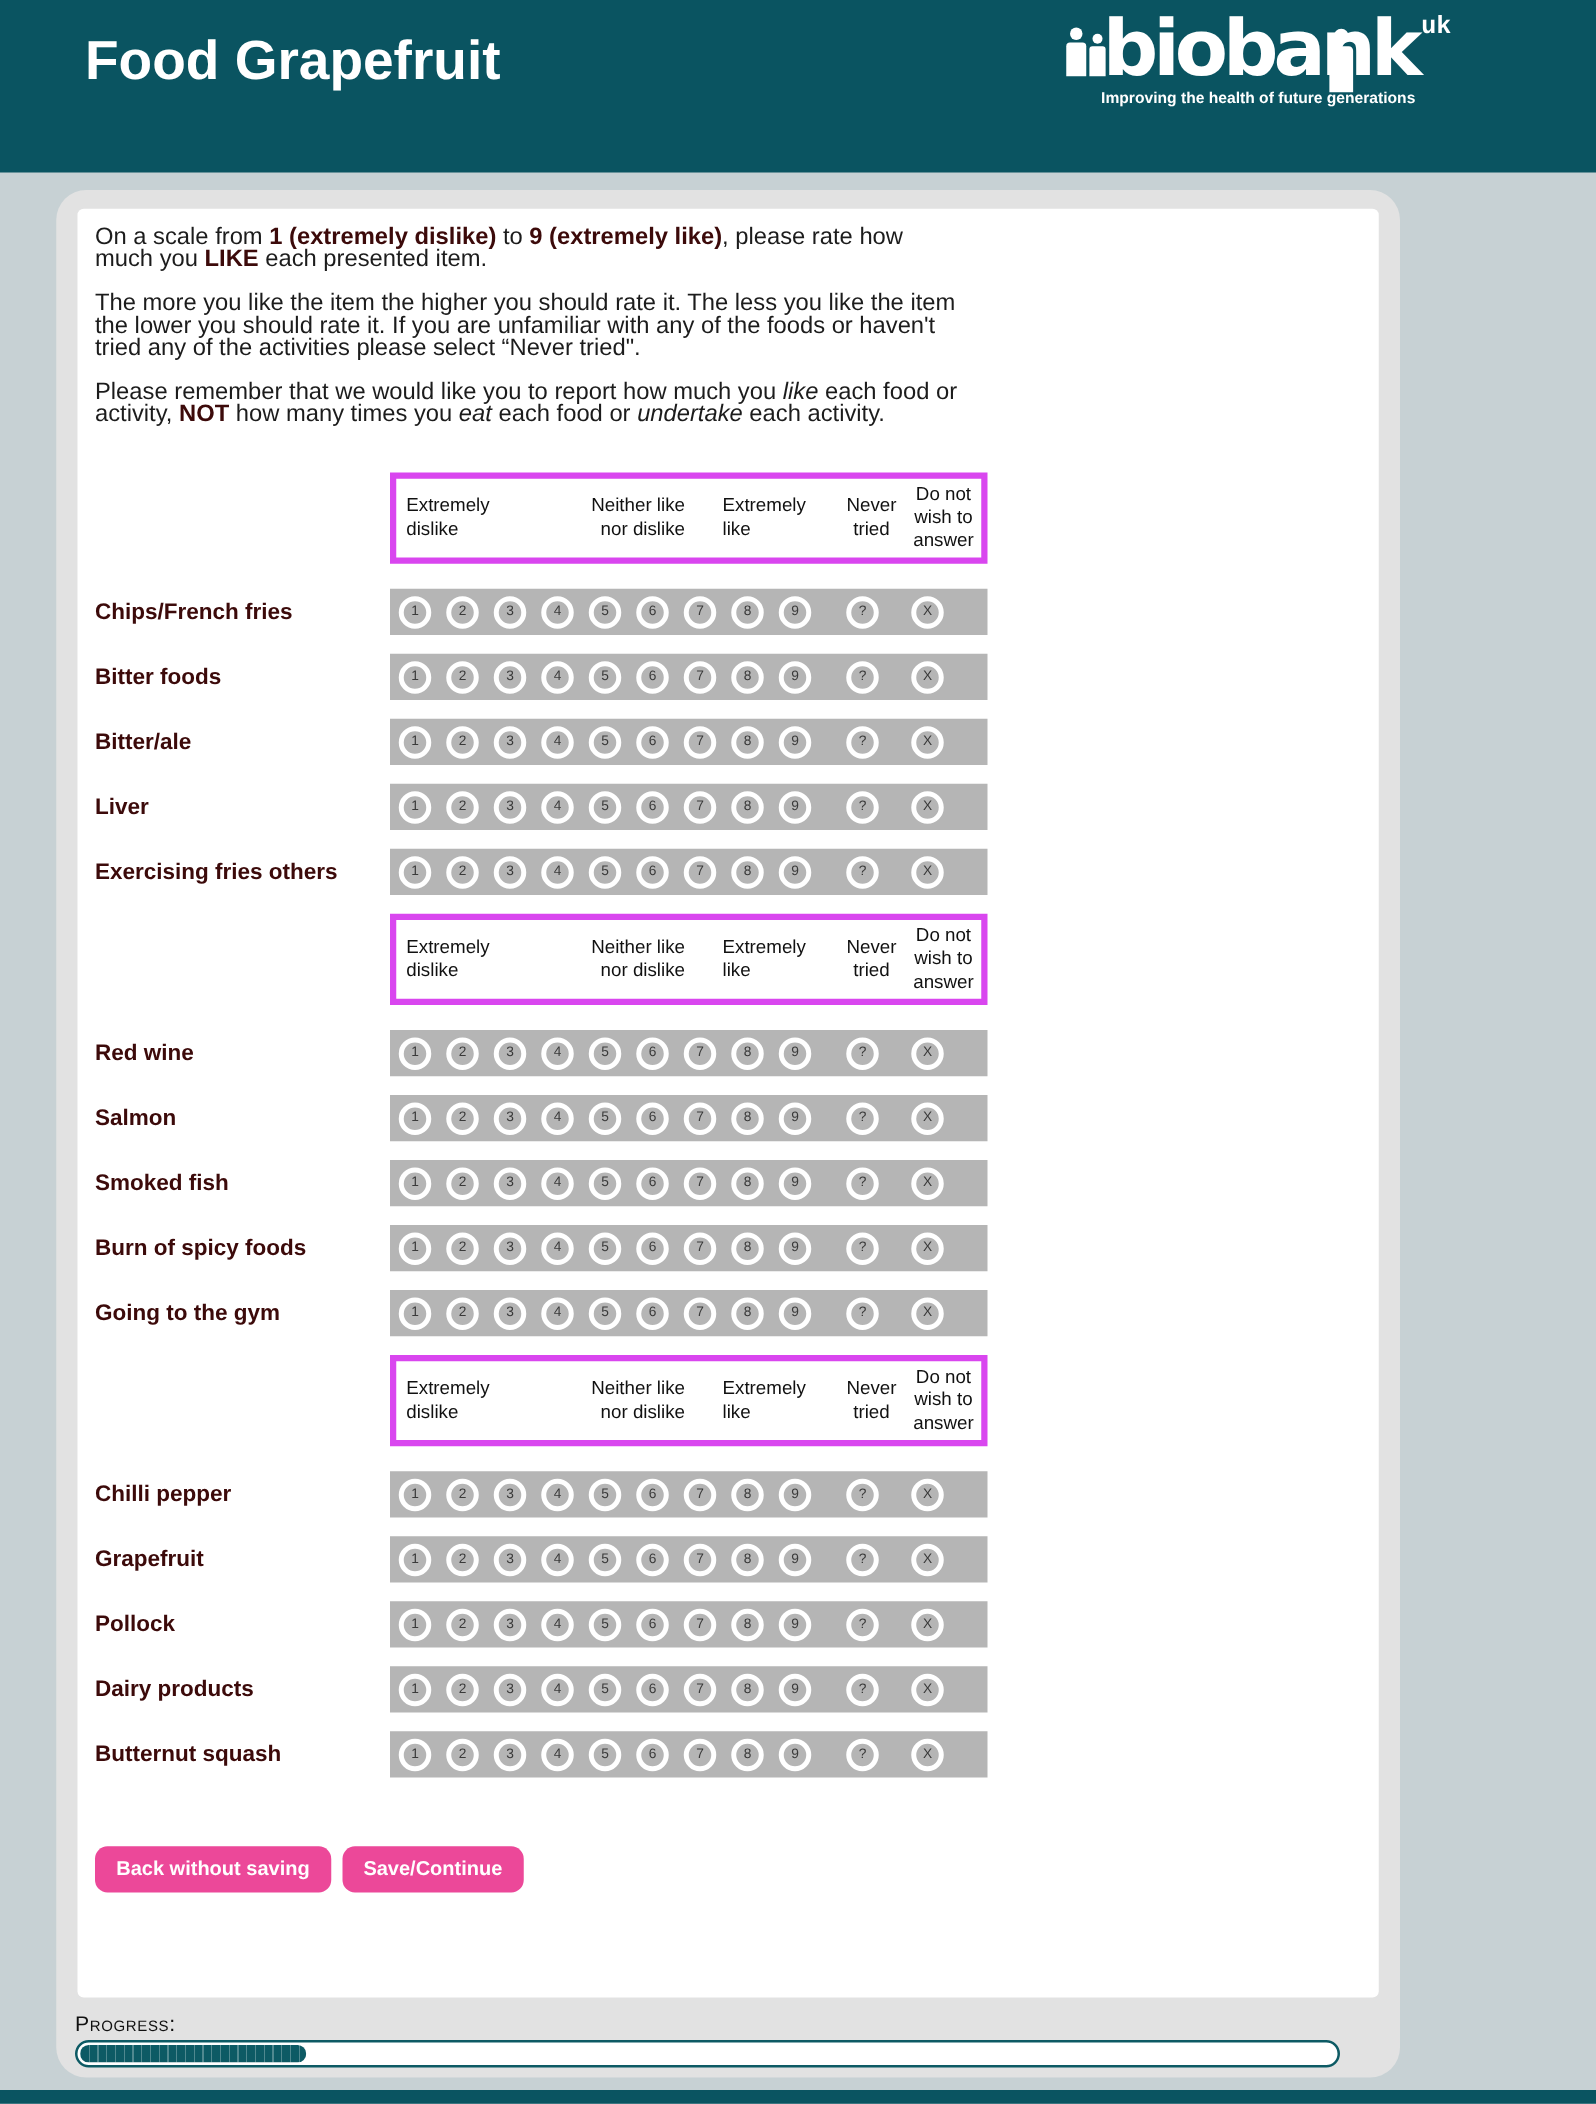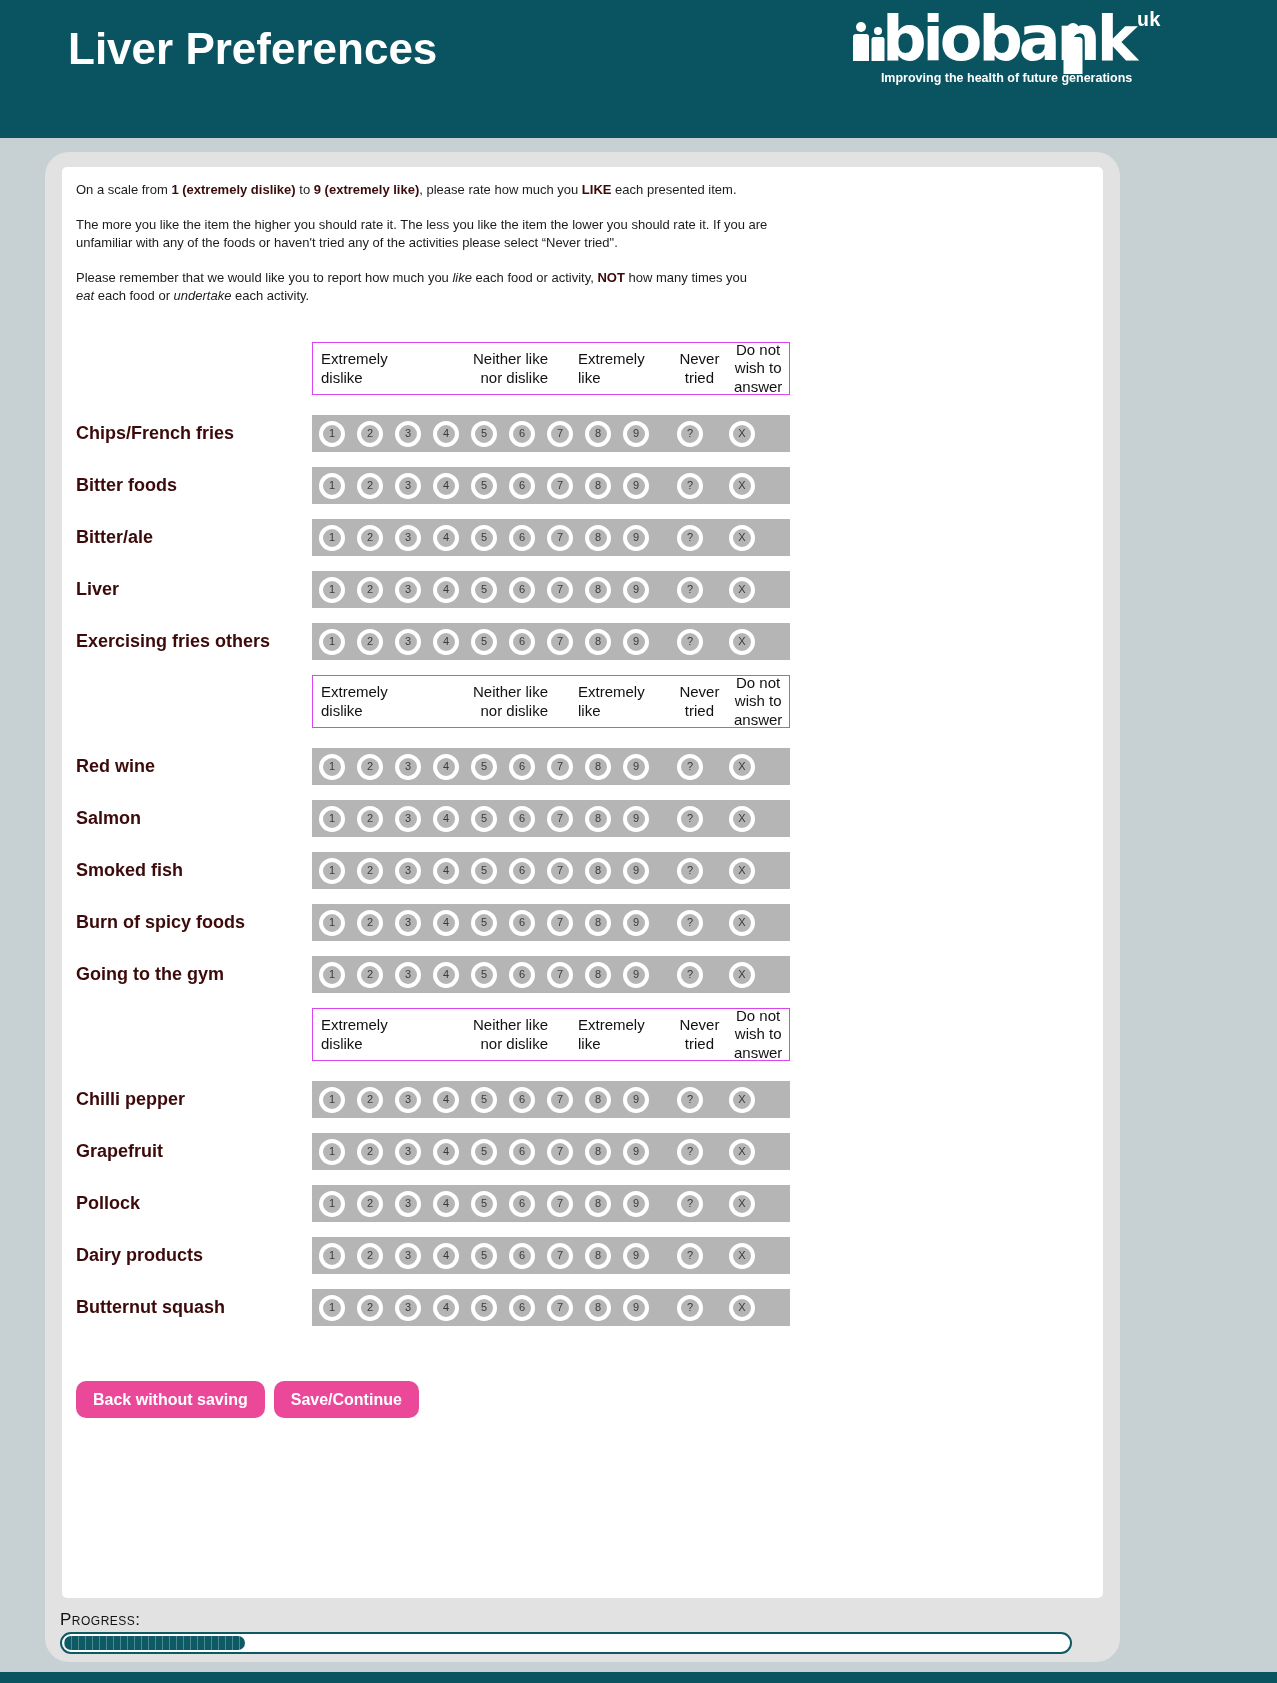--- a/index.html
+++ b/index.html
@@ -50,33 +50,33 @@
 
   
   .card {
     position:absolute; left:17px; top:15px;
     width:1041px; height:1431px;
     background:#ffffff; border-radius:5px;
     padding:14px 0 0 14px;
   }
 
   .intro {
-    font-size:13px; line-height:18px; color:#1c1c1c;
+    font-size:19px; line-height:18px; color:#1c1c1c;
     margin:0 0 17px 0; width:692px;
   }
   .seg-p { font-weight:normal; }
   .seg-b { font-weight:bold; color:#3c0a0a; }
   .seg-i { font-style:italic; }
 
   
   .scale-header {
     display:flex; align-items:center;
-    width:478px; height:53px;
+    width:478px; height:73px;
     margin-left:236px; margin-top:14px; margin-bottom:20px;
-    border:1px solid #d946ef; background:#ffffff;
+    border:5px solid #d946ef; background:#ffffff;
     padding-left:8px;
     font-size:15px; line-height:1.22; color:#111111;
   }
   .scale-header.first { margin-top:37px; }
   .sh1 { width:108px; text-align:left; }
   .sh2 { width:92px;  text-align:right; margin-left:28px; }
   .sh3 { width:86px;  text-align:left;  margin-left:30px; }
   .sh4 { width:52px;  text-align:center; margin-left:10px; }
   .sh5 { width:62px;  text-align:center; margin-left:2px; }
 
@@ -131,21 +131,21 @@
 
   .footer-strip {
     position:absolute; left:0; bottom:0; width:1277px; height:11px;
     background:#0a5461;
   }
 </style>
 </head>
 <body>
 
 <header class="topbar">
-  <h1 class="page-title">Liver Preferences</h1>
+  <h1 class="page-title">Food Grapefruit</h1>
 
   <div class="logo">
     <div class="logo-row">
       <svg class="logo-people-left" width="34" height="44" viewBox="0 0 34 44" fill="#ffffff">
         <circle cx="9" cy="9" r="5"></circle>
         <path d="M4 16 h10 a3 3 0 0 1 3 3 v24 h-16 v-24 a3 3 0 0 1 3-3z"></path>
         <circle cx="26" cy="13" r="4"></circle>
         <path d="M22 19 h8 a2.5 2.5 0 0 1 2.5 2.5 v21.5 h-13 v-21.5 a2.5 2.5 0 0 1 2.5-2.5z"></path>
       </svg><span class="logo-brand">biobank</span><span class="logo-uk">uk</span>
       <svg class="logo-people-mid" width="26" height="52" viewBox="0 0 26 52" fill="#ffffff">

